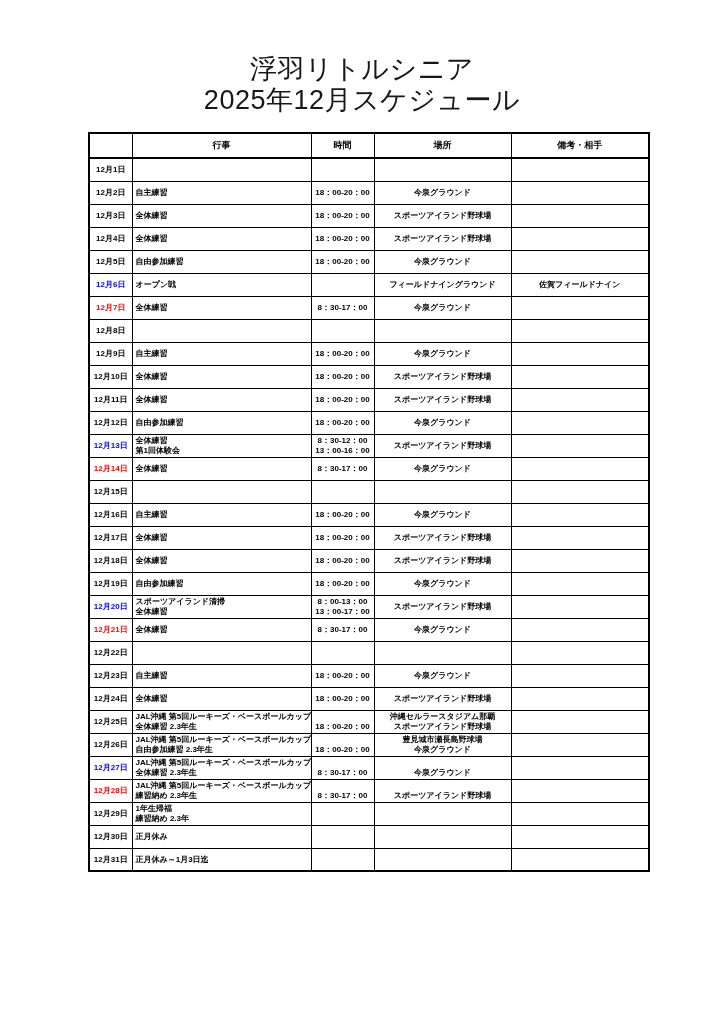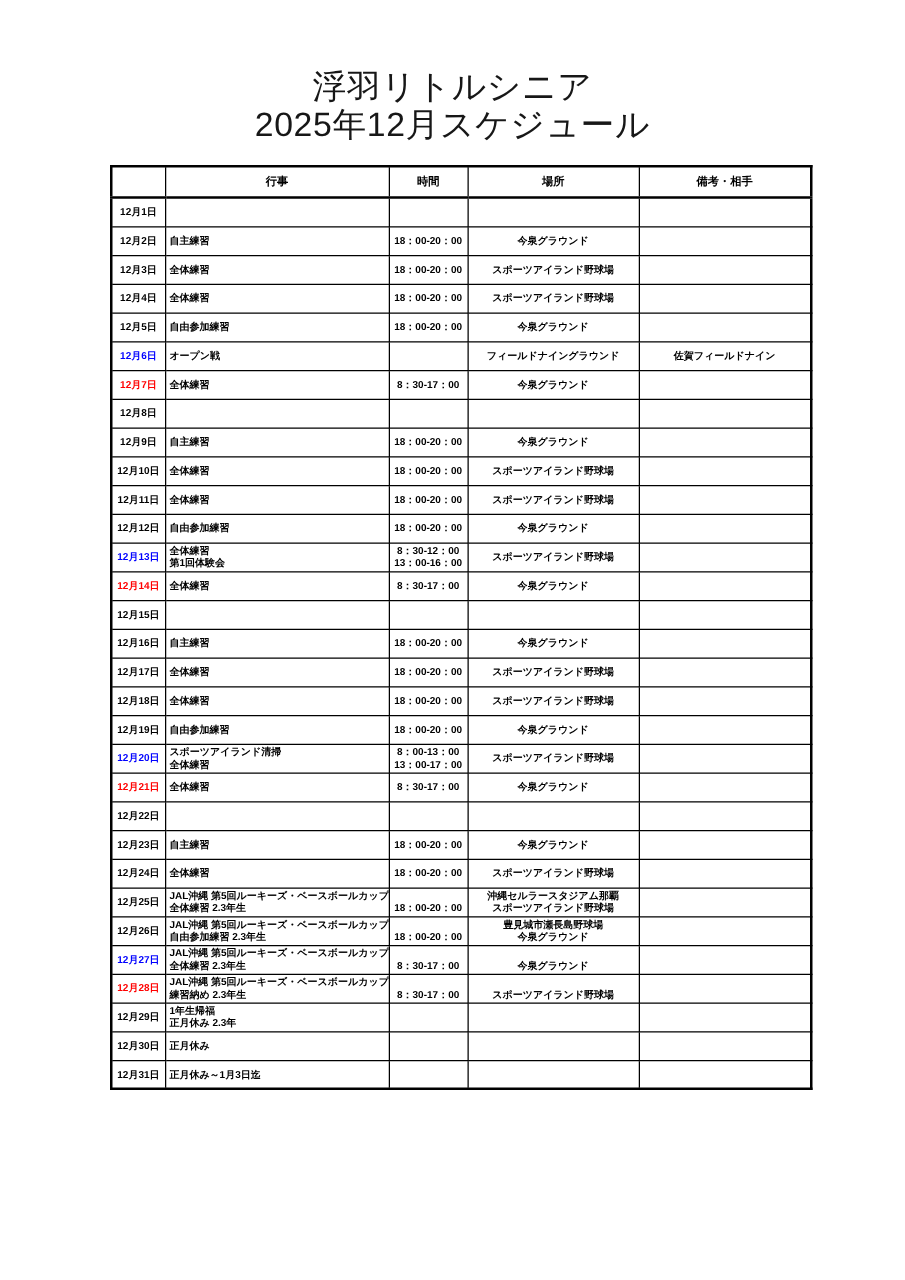--- a/index.html
+++ b/index.html
@@ -444,21 +444,21 @@
     <td class="place-cell">
               <div class="line">&nbsp;</div>
               <div class="line">スポーツアイランド野球場</div>
             </td>
     <td class="note-cell"></td>
   </tr>
           <tr>
     <td class="date-cell" style="color: rgb(0, 0, 0);">12月29日</td>
     <td class="event-cell">
               <div class="line">1年生帰福</div>
-              <div class="line">正月休み 2.3年</div>
+              <div class="line">練習納め 2.3年</div>
             </td>
     <td class="time-cell"></td>
     <td class="place-cell"></td>
     <td class="note-cell"></td>
   </tr>
           <tr>
     <td class="date-cell" style="color: rgb(0, 0, 0);">12月30日</td>
     <td class="event-cell">
               <div class="line">正月休み</div>
             </td>

